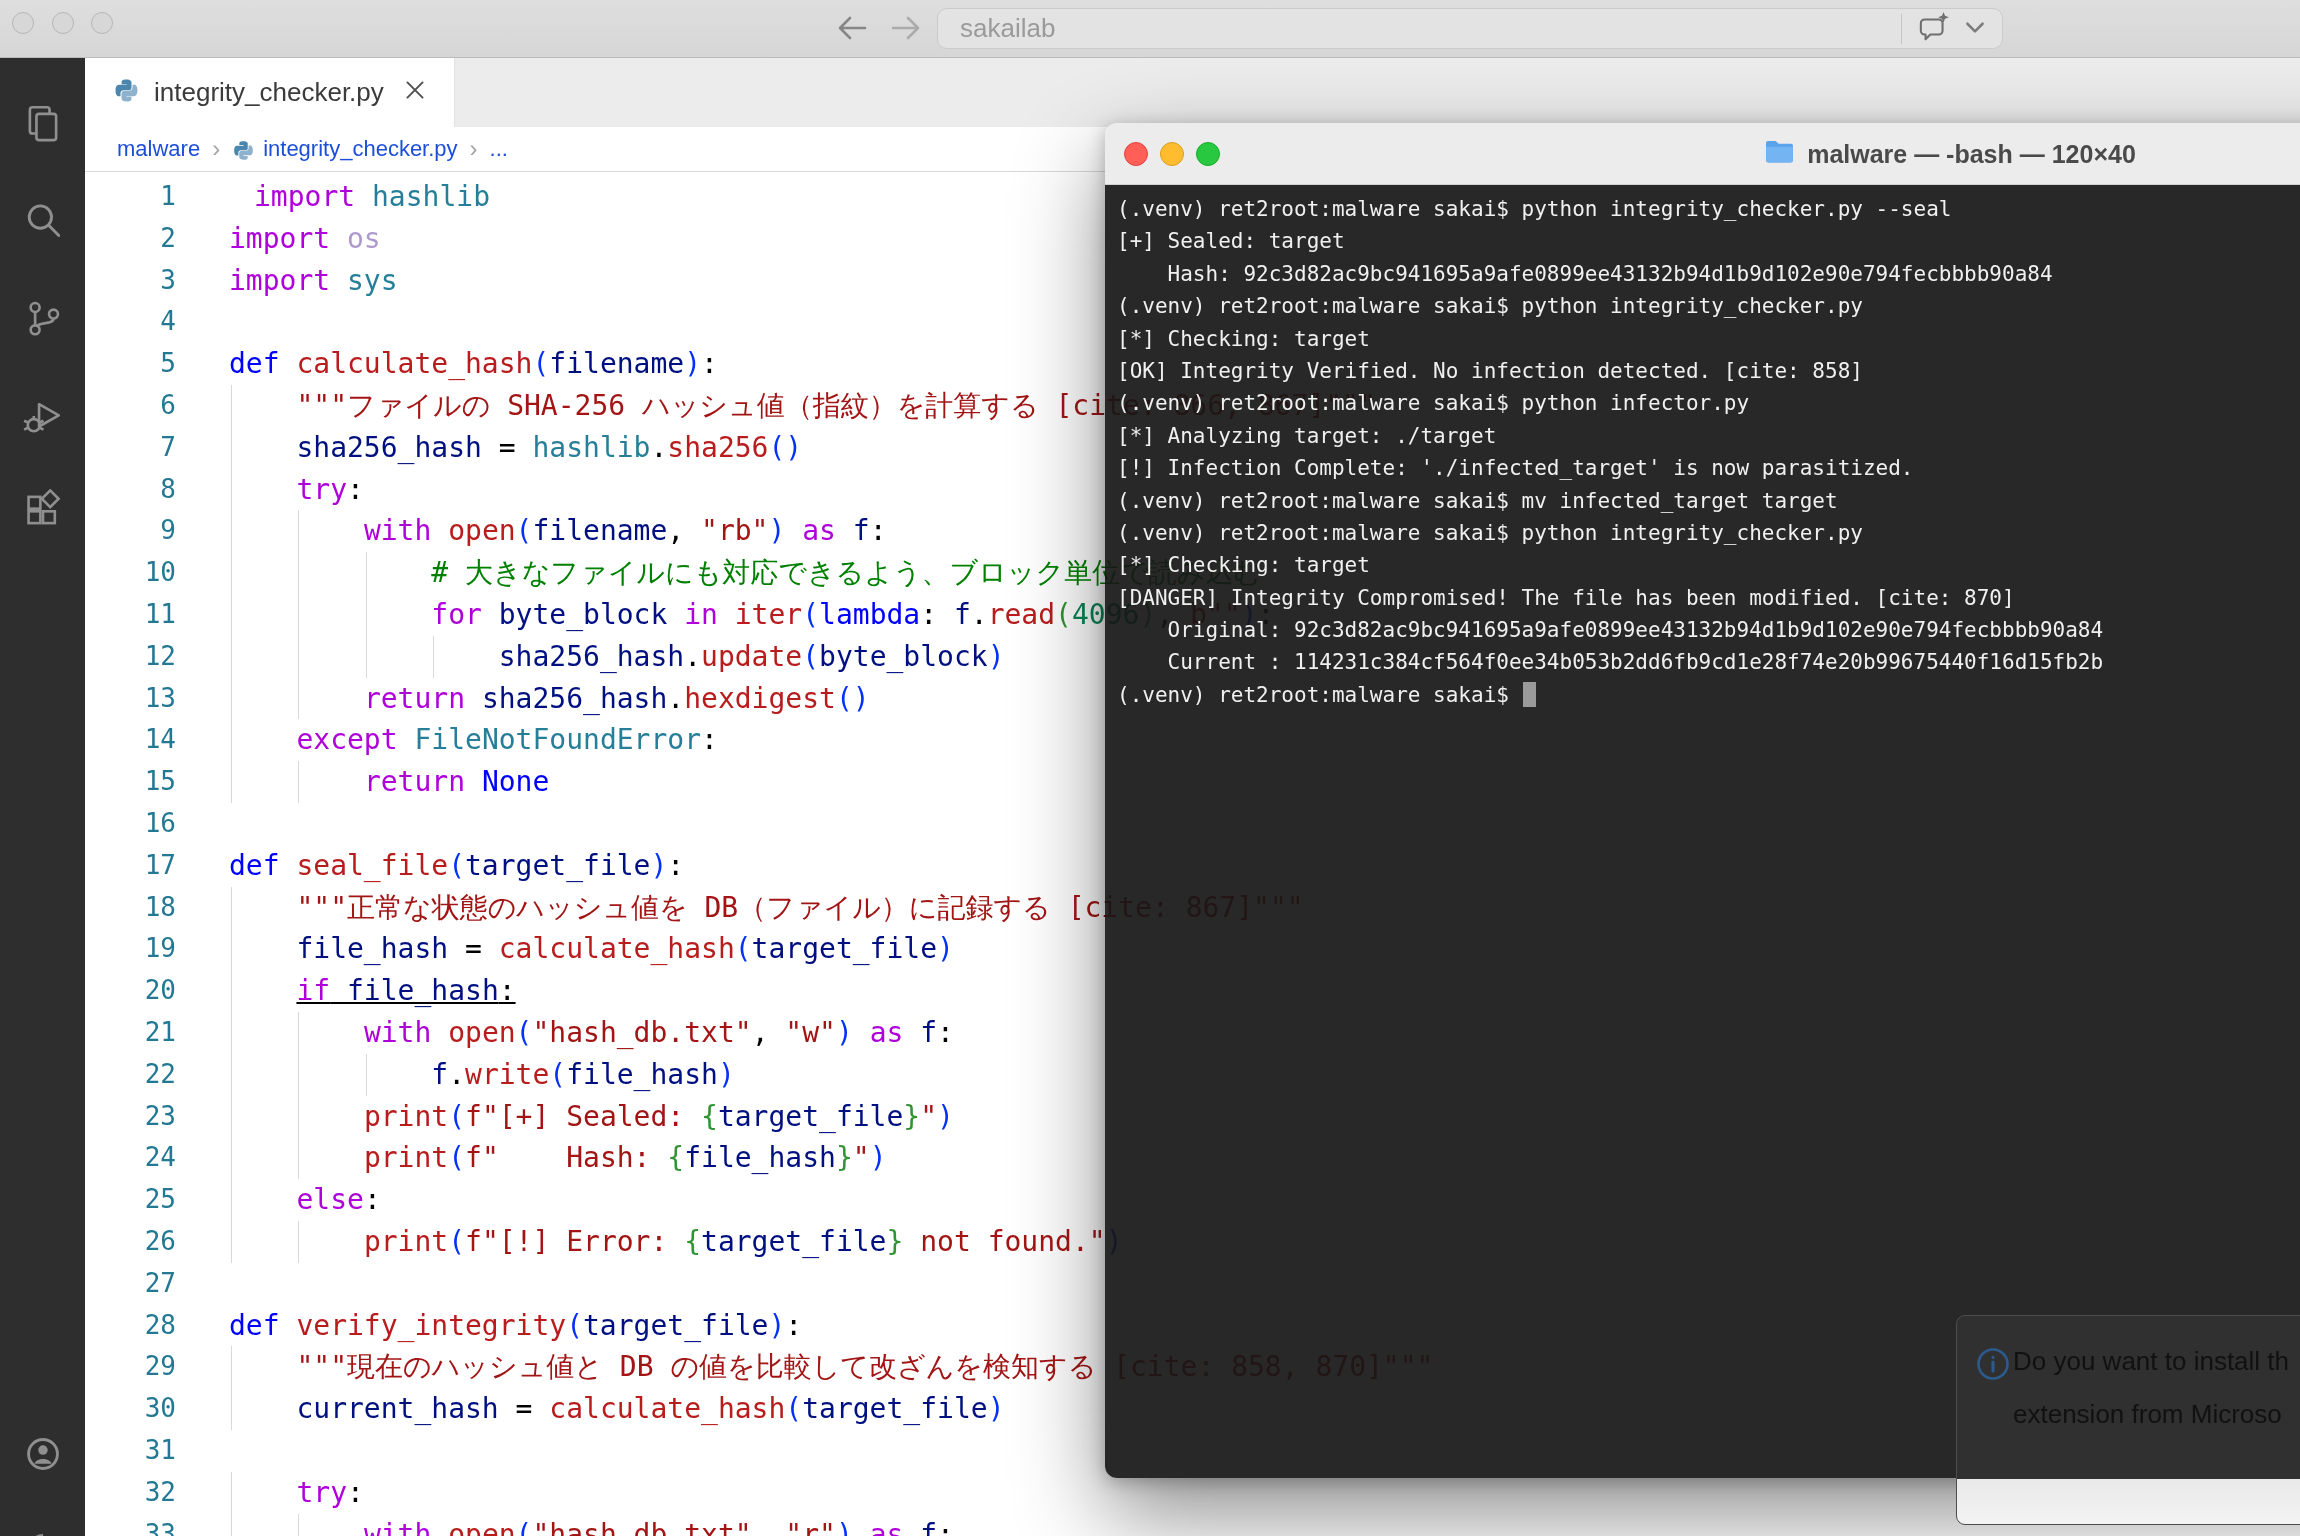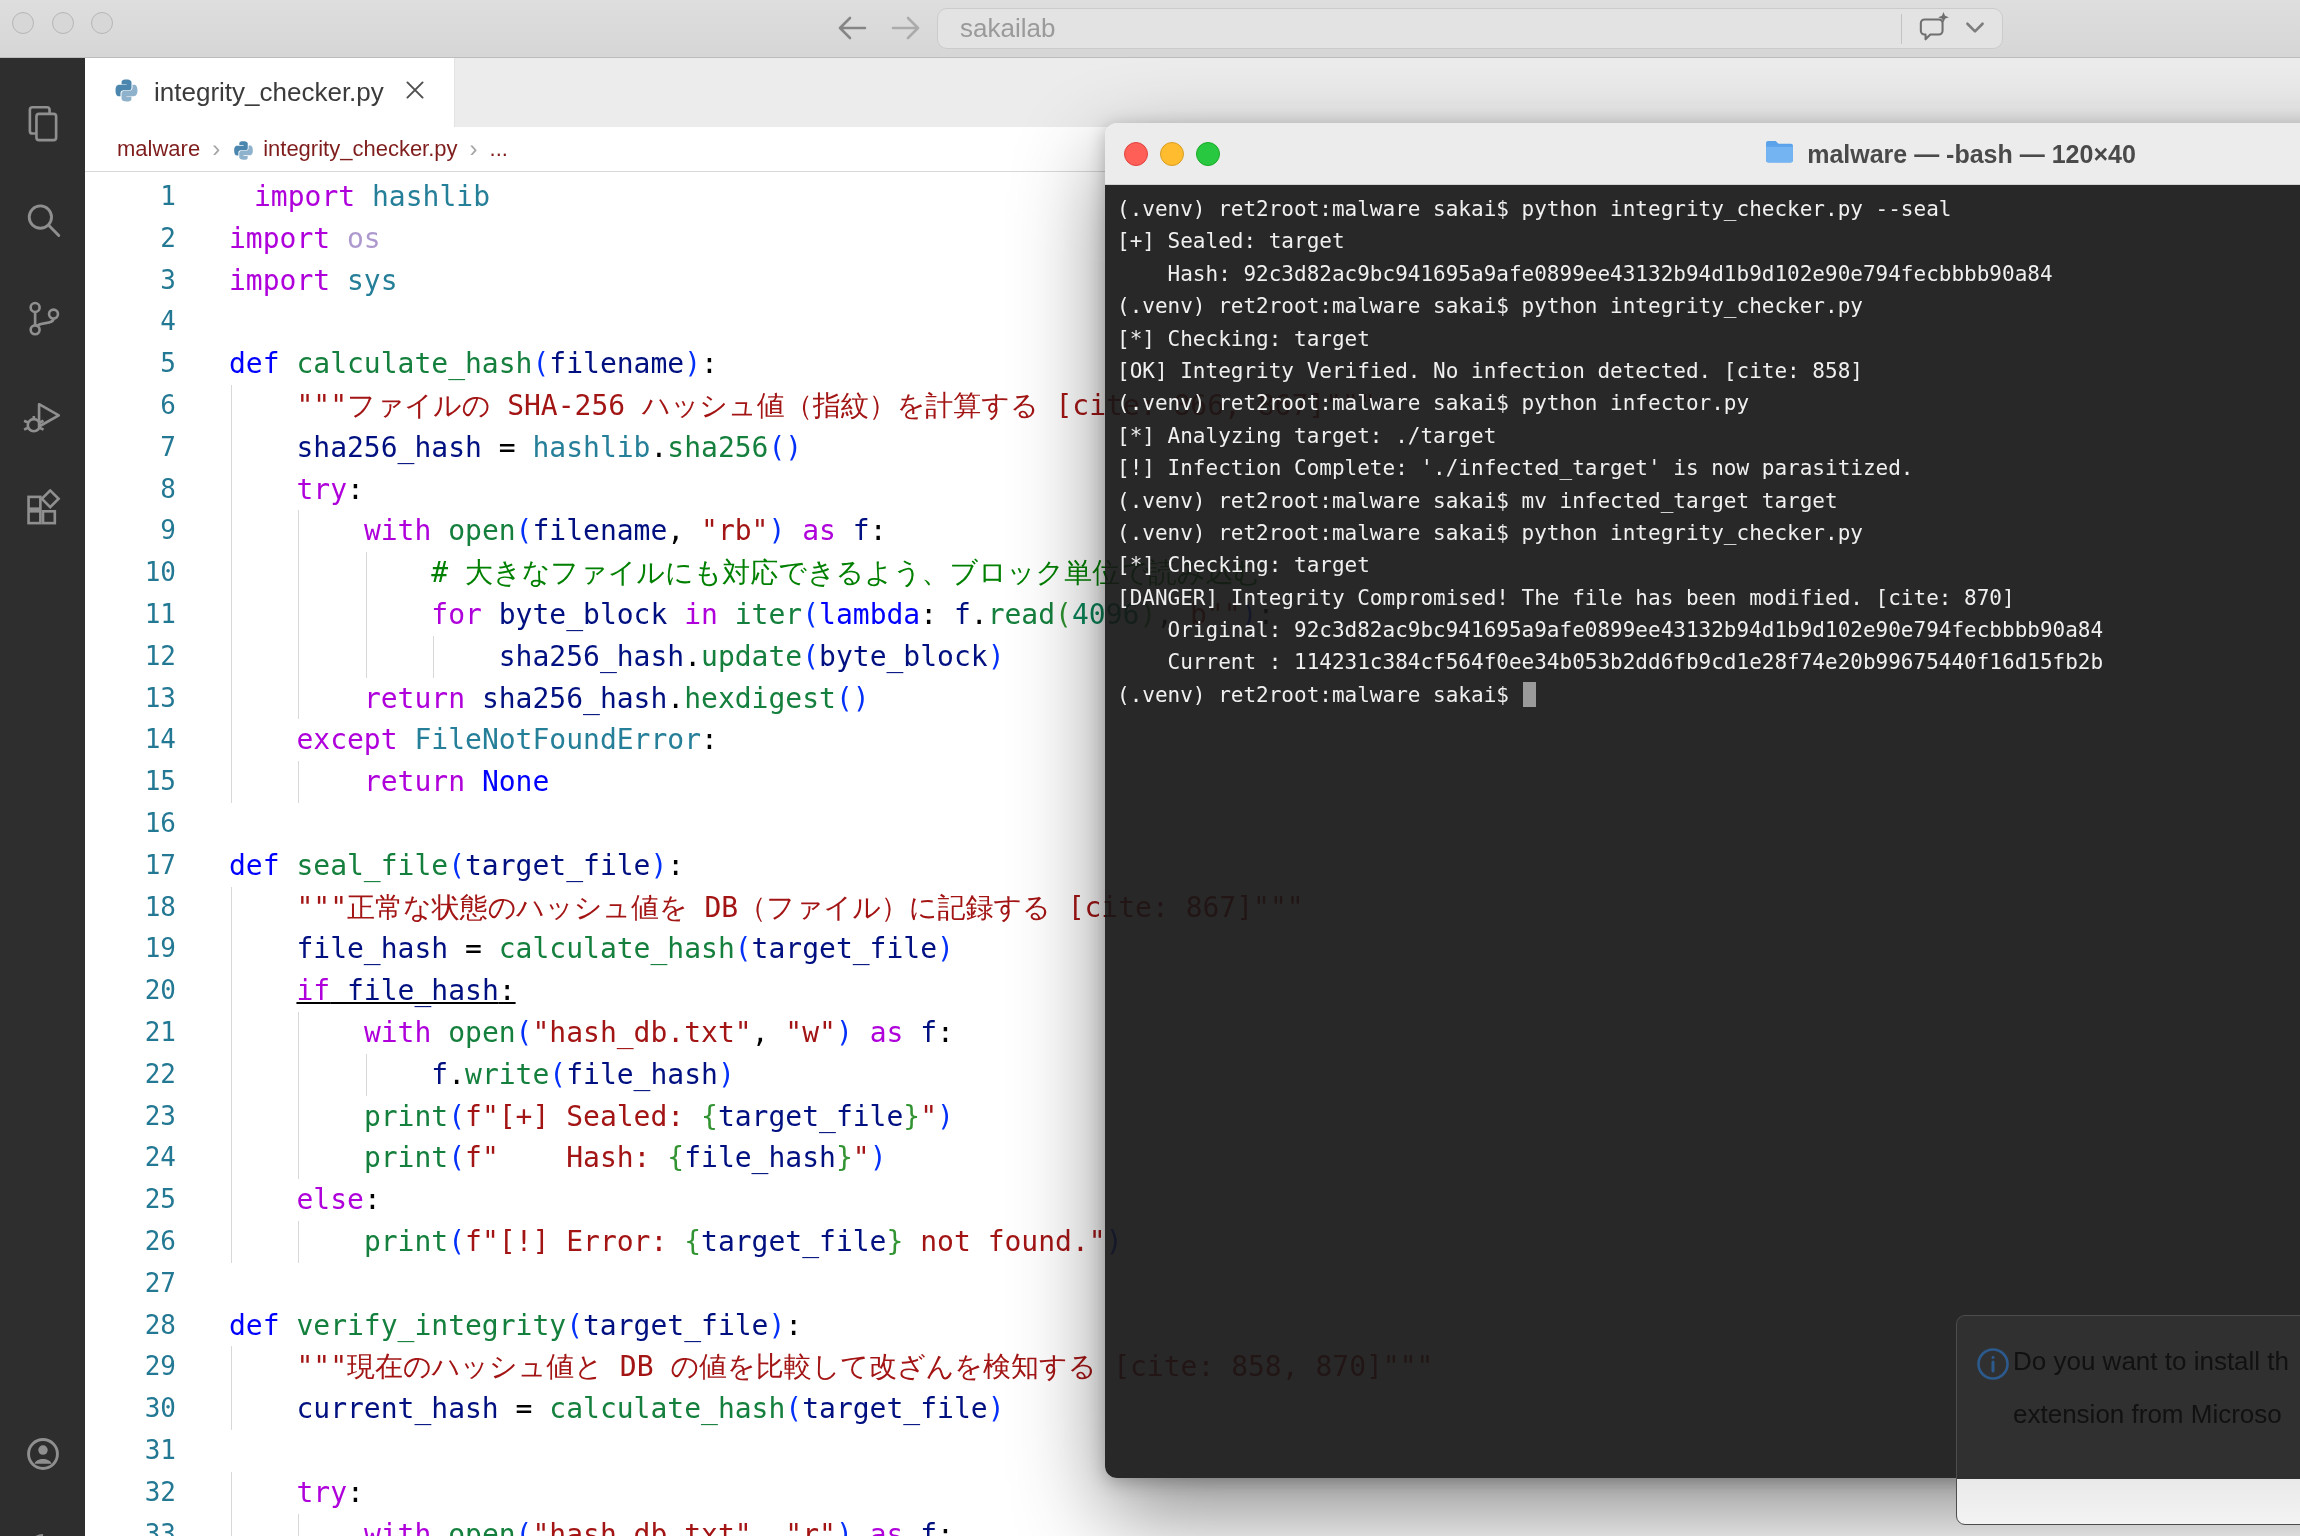--- a/index.html
+++ b/index.html
@@ -24,32 +24,32 @@
   
   .activitybar{position:absolute;left:0;top:57px;width:85px;height:1479px;background:#2e2e2e;z-index:4;}
   .act-icon{position:absolute;left:22px;width:42px;height:42px;cursor:pointer;}
   
   .tabbar{position:absolute;left:85px;top:57px;width:2215px;height:70px;background:#ececec;z-index:2;}
   .tab-active{position:absolute;left:0;top:0;width:370px;height:70px;background:#ffffff;
     border-right:1px solid #e2e2e2;display:flex;align-items:center;padding:0 16px 0 28px;box-sizing:border-box;}
   .tab-label{font-size:26px;color:#3b3b3b;margin:0 18px 0 14px;white-space:nowrap;}
   .breadcrumb{position:absolute;left:85px;top:127px;width:2215px;height:45px;background:#ffffff;
     border-bottom:1px solid #d9d9d9;display:flex;align-items:center;padding-left:32px;box-sizing:border-box;z-index:2;}
-  .crumb{font-size:22px;color:#7f1d1d;}
+  .crumb{font-size:22px;color:#1d4ed8;}
   .crumb-sep{font-size:24px;color:#a5a5a5;margin:0 12px;}
   .crumb-icon{margin-right:8px;transform:translateY(3px);}
   
   .code-area{position:absolute;left:85px;top:176px;width:2215px;height:1360px;background:#ffffff;z-index:1;}
   .code-row{position:relative;height:41.8px;line-height:41.8px;
     font-family:"DejaVu Sans Mono",monospace;font-size:28px;}
   .gutter-num{position:absolute;left:0;top:0;width:91px;text-align:right;
     color:#237893;font-size:26px;}
   .indent-guide{position:absolute;top:0;bottom:0;width:1px;background:#d8d8d8;}
   .line-content{position:absolute;left:144px;top:0;white-space:pre;}
-  .tk-k{color:#AF00DB}.tk-d{color:#0000FF}.tk-f{color:#15803d}.tk-v{color:#001080}
+  .tk-k{color:#AF00DB}.tk-d{color:#0000FF}.tk-f{color:#b91c1c}.tk-v{color:#001080}
   .tk-m{color:#267F99}.tk-dim{color:#4c1d95;opacity:.45}.tk-s{color:#A31515}
   .tk-c{color:#008000}.tk-n{color:#098658}.tk-p{color:#0431FA}.tk-g{color:#319331}.tk-t{color:#000000}
   
   .toast{position:absolute;left:1956px;top:1315px;width:430px;height:210px;z-index:8;
     border-radius:9px;border:1px solid #4d4d4d;box-sizing:border-box;
     background:linear-gradient(#303030 0px,#303030 163px,#e9e9e9 163px,#f3f3f3 100%);
     overflow:hidden;}
   .toast-line{position:absolute;left:56px;white-space:nowrap;font-size:26px;color:#111111;}
   
   .terminal{position:absolute;left:1105px;top:123px;width:1690px;height:1355px;z-index:7;

